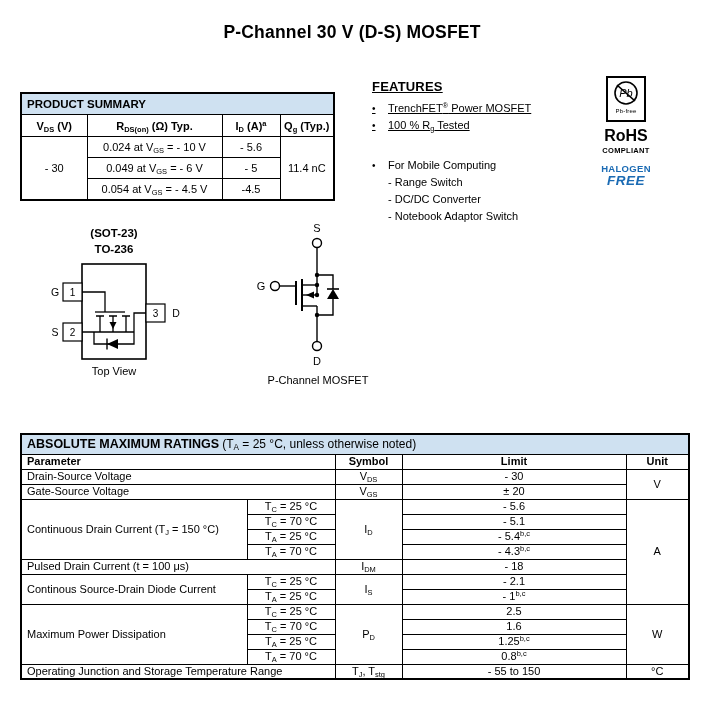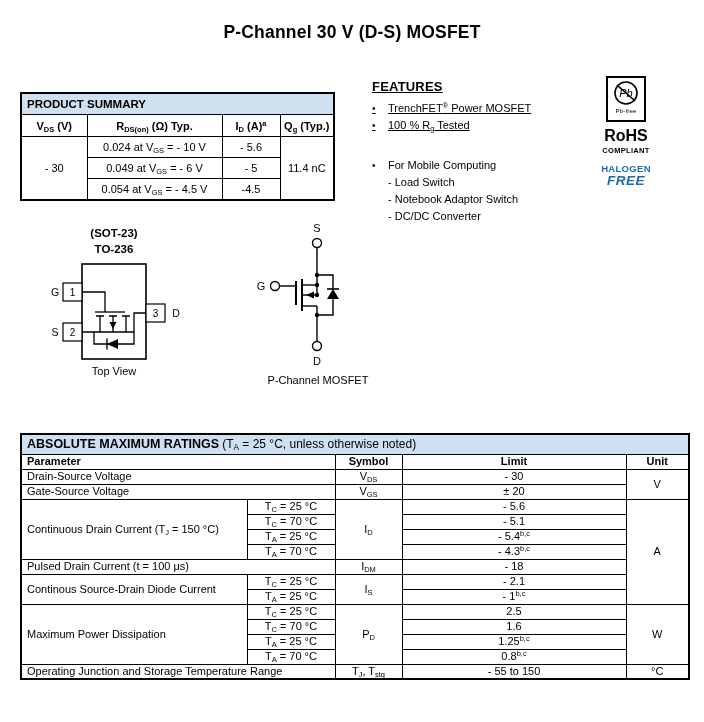--- a/index.html
+++ b/index.html
@@ -105,23 +105,23 @@
     <span class="bullet-glyph">•</span>
     <span><span>100 % R</span><sub>g</sub><span> Tested</span></span>
   </div>
 </div>
 
 <div class="applications">
   <div class="bullet-row">
     <span class="bullet-glyph">•</span>
     <span>For Mobile Computing</span>
   </div>
-  <div class="sub-item">- Load Switch</div>
+  <div class="sub-item">- Range Switch</div>
+  <div class="sub-item">- DC/DC Converter</div>
   <div class="sub-item">- Notebook Adaptor Switch</div>
-  <div class="sub-item">- DC/DC Converter</div>
 </div>
 
 <div class="badges">
   <div class="pbbox">
     <svg width="30" height="28" viewBox="0 0 30 28">
       <circle cx="15" cy="13" r="11" fill="none" stroke="#000" stroke-width="1.6"></circle>
       <text x="15" y="17" text-anchor="middle" font-size="11" font-style="italic" font-family="Liberation Serif, serif">Pb</text>
       <line x1="6" y1="5" x2="24" y2="21" stroke="#000" stroke-width="1.6"></line>
     </svg>
     <div class="pbfree-text">Pb-free</div>

